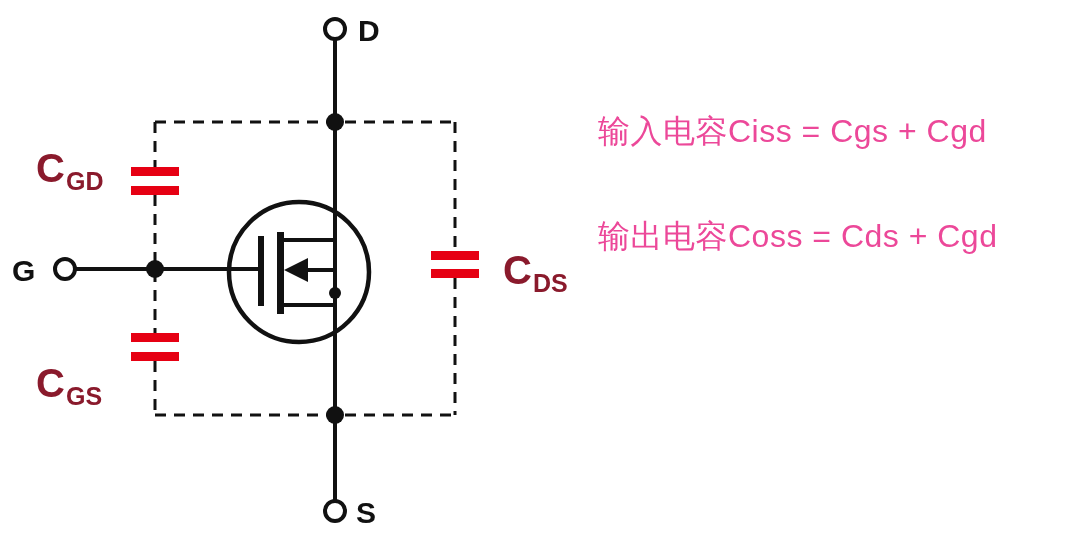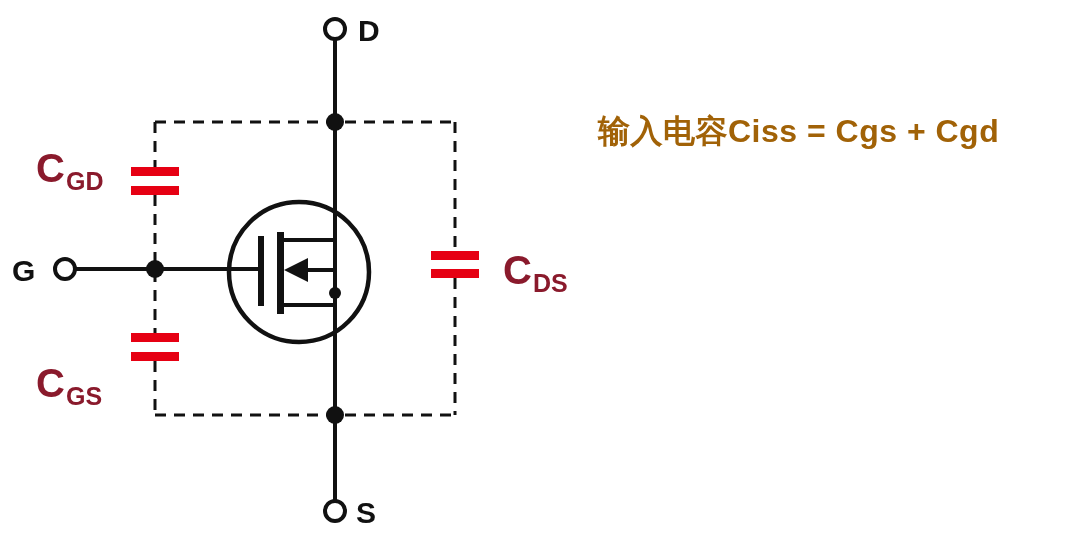--- a/index.html
+++ b/index.html
@@ -24,22 +24,22 @@
     position: absolute;
     left: 598px;
     top: 0;
     width: 482px;
     height: 556px;
   }
   .eq-line {
     position: absolute;
     left: 0;
     font-size: 32px;
-    font-weight: 700;
-    color: #a16207;
+    font-weight: 400;
+    color: #ec4899;
     letter-spacing: 0.5px;
     white-space: nowrap;
   }
   .eq-1 { top: 110px; }
   .eq-2 { top: 215px; }
   .eq-3 { top: 306px; }
 </style>
 </head>
 <body>
 
@@ -104,15 +104,16 @@
       <text x="66" y="405" font-size="25" font-weight="600" fill="#8a1a2c">GS</text>
     </g>
     <g>
       <text x="503" y="284" font-size="40" font-weight="600" fill="#8a1a2c">C</text>
       <text x="533" y="292" font-size="25" font-weight="600" fill="#8a1a2c">DS</text>
     </g>
   </svg>
 
   <div class="equations">
     <div class="eq-line eq-1">输入电容Ciss = Cgs + Cgd</div>
+    <div class="eq-line eq-2">输出电容Coss = Cds + Cgd</div>
   </div>
 
 </div>
 
 </body></html>

